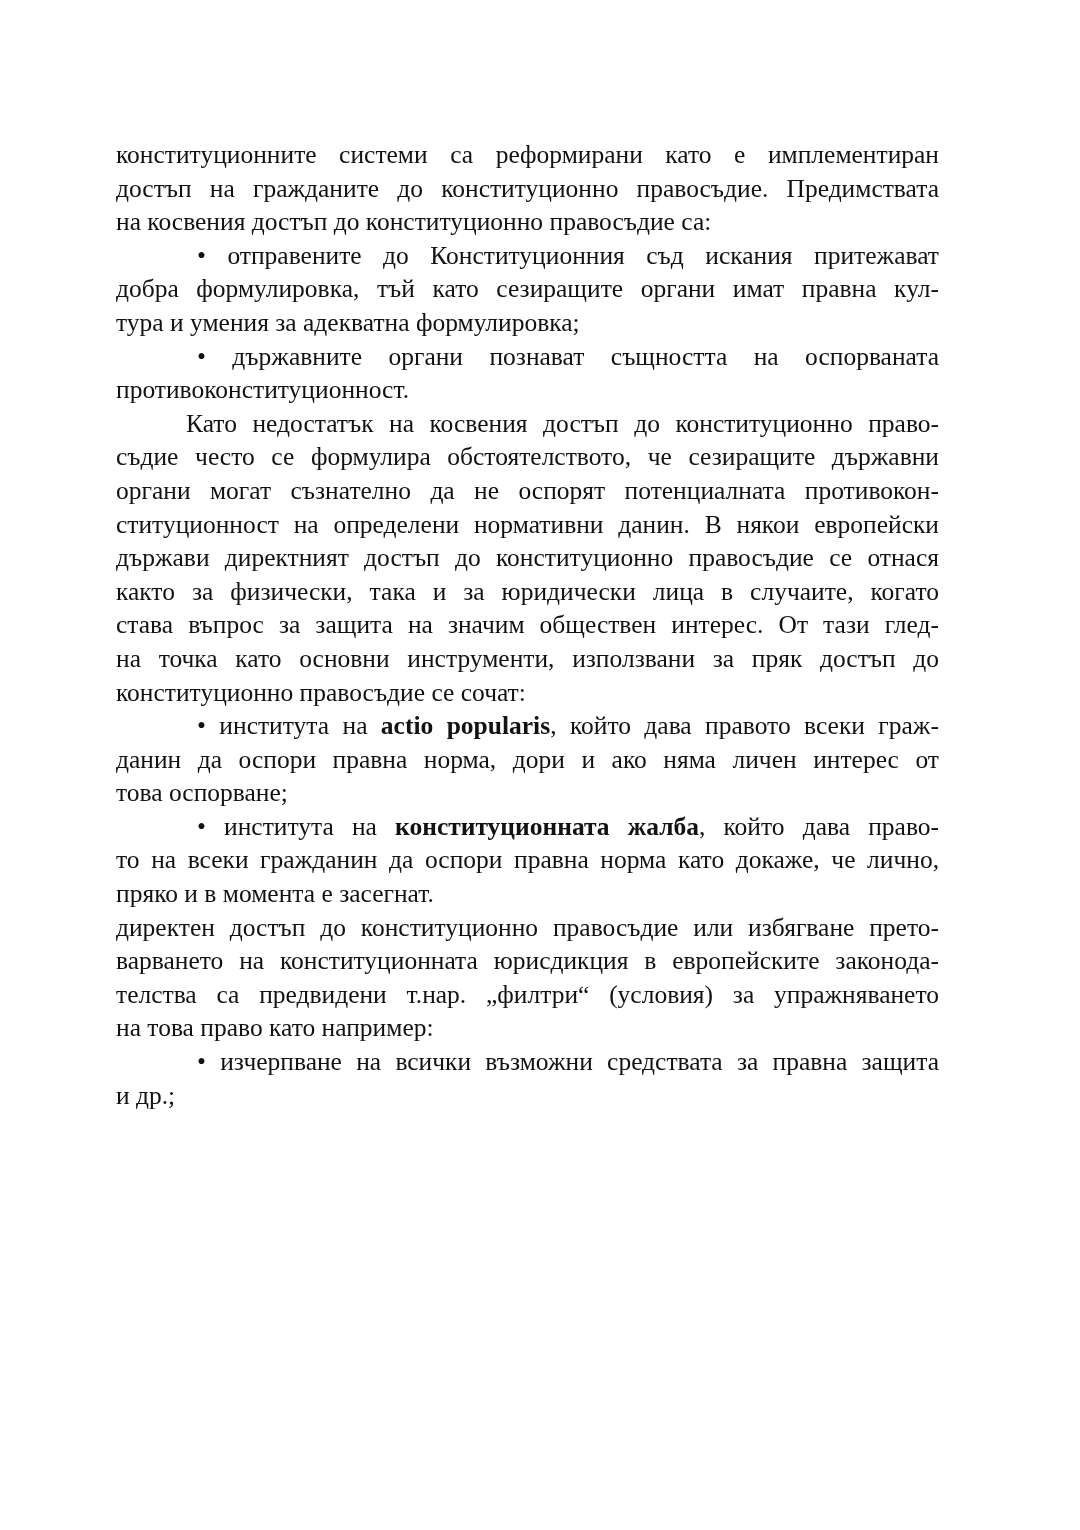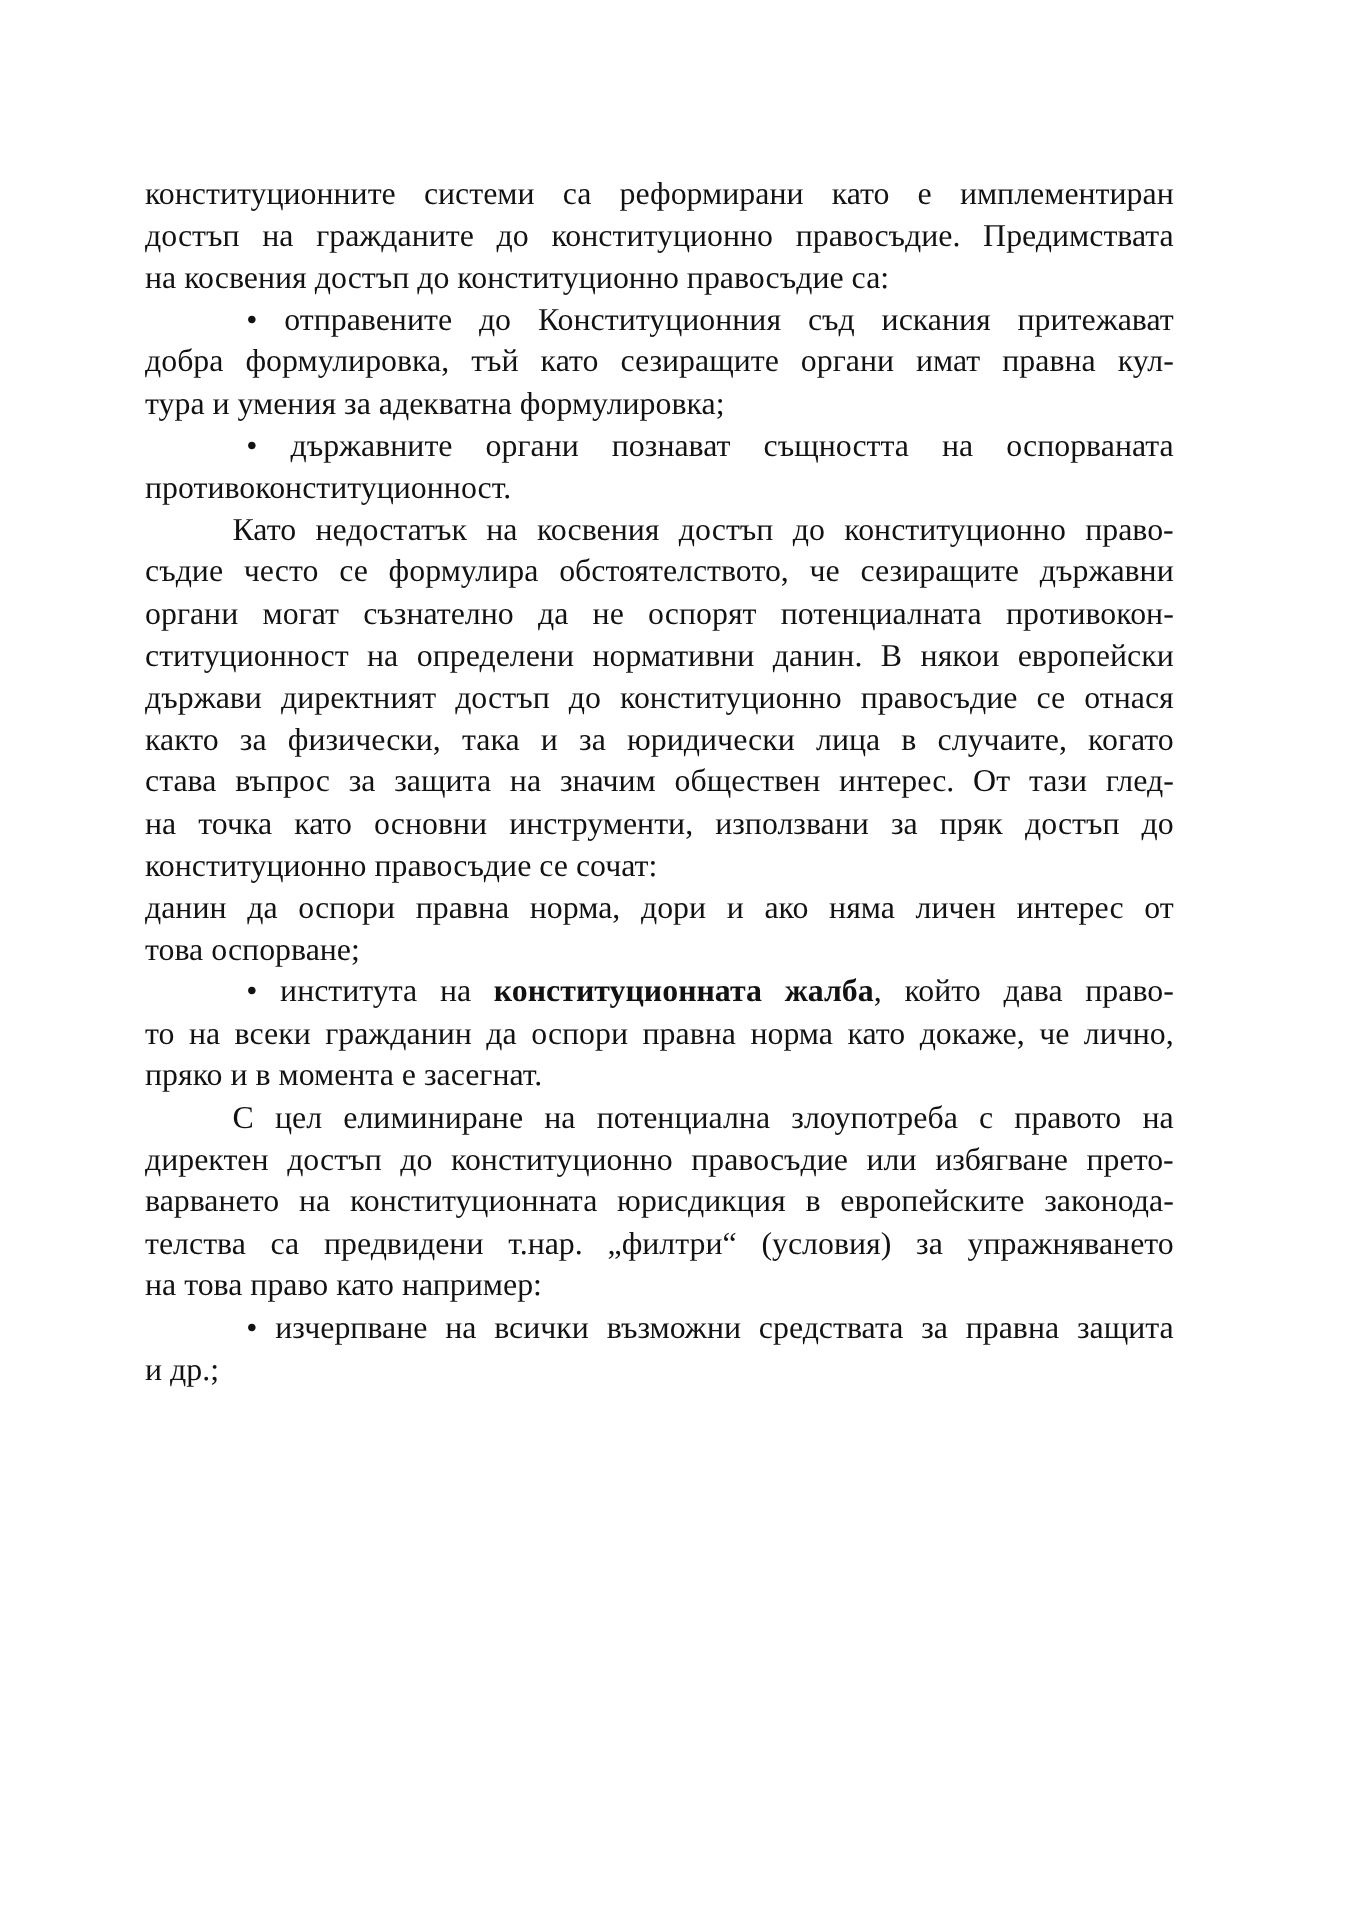--- a/index.html
+++ b/index.html
@@ -64,30 +64,30 @@
         <div class="line">съдие често се формулира обстоятелството, че сезиращите държавни</div>
         <div class="line">органи могат съзнателно да не оспорят потенциалната противокон-</div>
         <div class="line">ституционност на определени нормативни данин. В някои европейски</div>
         <div class="line">държави директният достъп до конституционно правосъдие се отнася</div>
         <div class="line">както за физически, така и за юридически лица в случаите, когато</div>
         <div class="line">става въпрос за защита на значим обществен интерес. От тази глед-</div>
         <div class="line">на точка като основни инструменти, използвани за пряк достъп до</div>
         <div class="line pl">конституционно правосъдие се сочат:</div>
       </div>
       <div class="para">
+        <div class="line ind-bullet">• института на <b>actio popularis</b>, който дава правото всеки граж-</div>
         <div class="line">данин да оспори правна норма, дори и ако няма личен интерес от</div>
         <div class="line pl">това оспорване;</div>
       </div>
       <div class="para">
         <div class="line ind-bullet">• института на <b>конституционната жалба</b>, който дава право-</div>
         <div class="line">то на всеки гражданин да оспори правна норма като докаже, че лично,</div>
         <div class="line pl">пряко и в момента е засегнат.</div>
       </div>
       <div class="para">
-        <div class="line ind-para">С цел елиминиране на потенциална злоупотреба с правото на</div>
         <div class="line">директен достъп до конституционно правосъдие или избягване прето-</div>
         <div class="line">варването на конституционната юрисдикция в европейските законода-</div>
         <div class="line">телства са предвидени т.нар. „филтри“ (условия) за упражняването</div>
         <div class="line pl">на това право като например:</div>
       </div>
       <div class="para">
         <div class="line ind-bullet">• изчерпване на всички възможни средствата за правна защита</div>
         <div class="line pl">и др.;</div>
       </div>
     </div>

